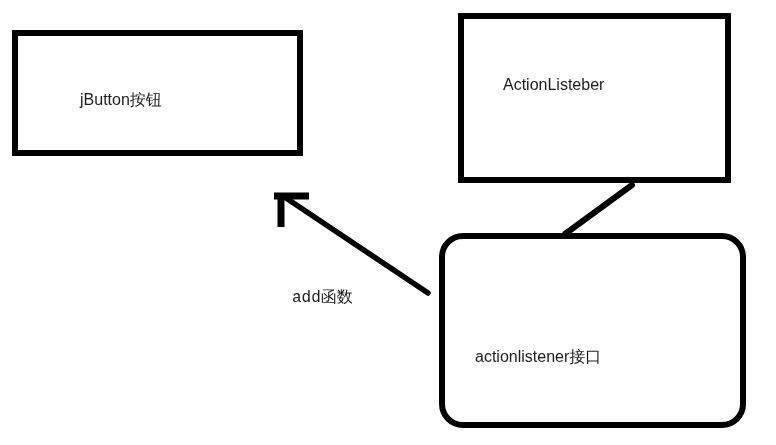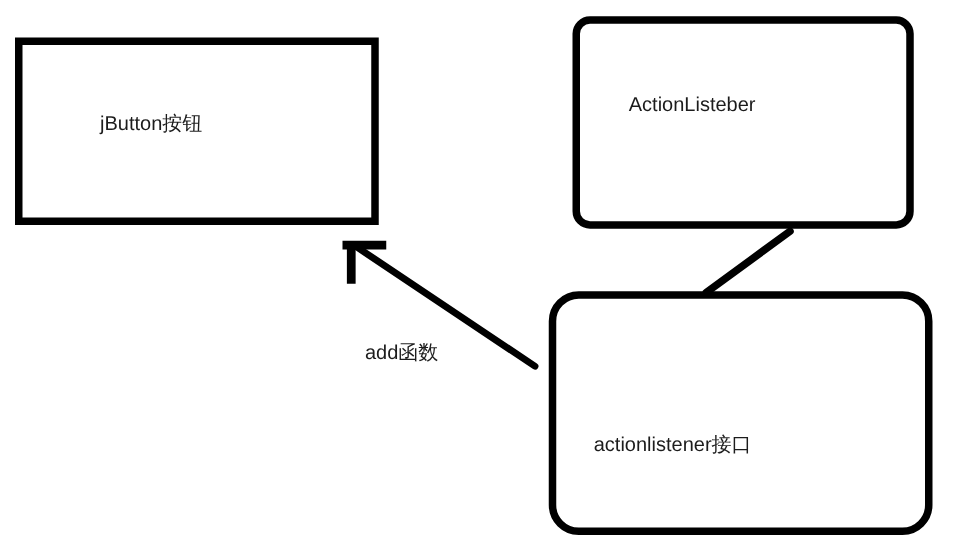--- a/index.html
+++ b/index.html
@@ -21,37 +21,38 @@
     border: 6px solid #000000;
     background: #ffffff;
   }
   .node-label {
     position: absolute;
     font-size: 16px;
     line-height: 1.2;
     color: #1c1c1c;
     white-space: nowrap;
   }
-  .node-jbutton { left: 12px; top: 30px; width: 291px; height: 150px; }
+  .node-jbutton { left: 12px; top: 30px; width: 291px; height: 126px; }
   .node-jbutton .node-label { left: 62px; top: 54px; }
 
-  .node-actionlisteber { left: 458px; top: 13px; width: 273px; height: 170px; border-radius: 14px; }
+  .node-actionlisteber { left: 458px; top: 13px; width: 273px; height: 170px; }
   .node-actionlisteber .node-label { left: 39px; top: 56px; }
 
   .node-actionlistener { left: 439px; top: 233px; width: 307px; height: 195px; border-radius: 24px; }
   .node-actionlistener .node-label { left: 30px; top: 108px; }
 
   .edge-label {
     position: absolute;
     left: 292px;
-    top: 273px;
+    top: 289px;
     font-size: 16px;
     line-height: 1.2;
     color: #1c1c1c;
     white-space: nowrap;
+    font-family: Liberation Mono, monospace;
   }
   .connector-layer {
     position: absolute;
     left: 0;
     top: 0;
     width: 776px;
     height: 445px;
     pointer-events: none;
   }
   .connector-layer line {

